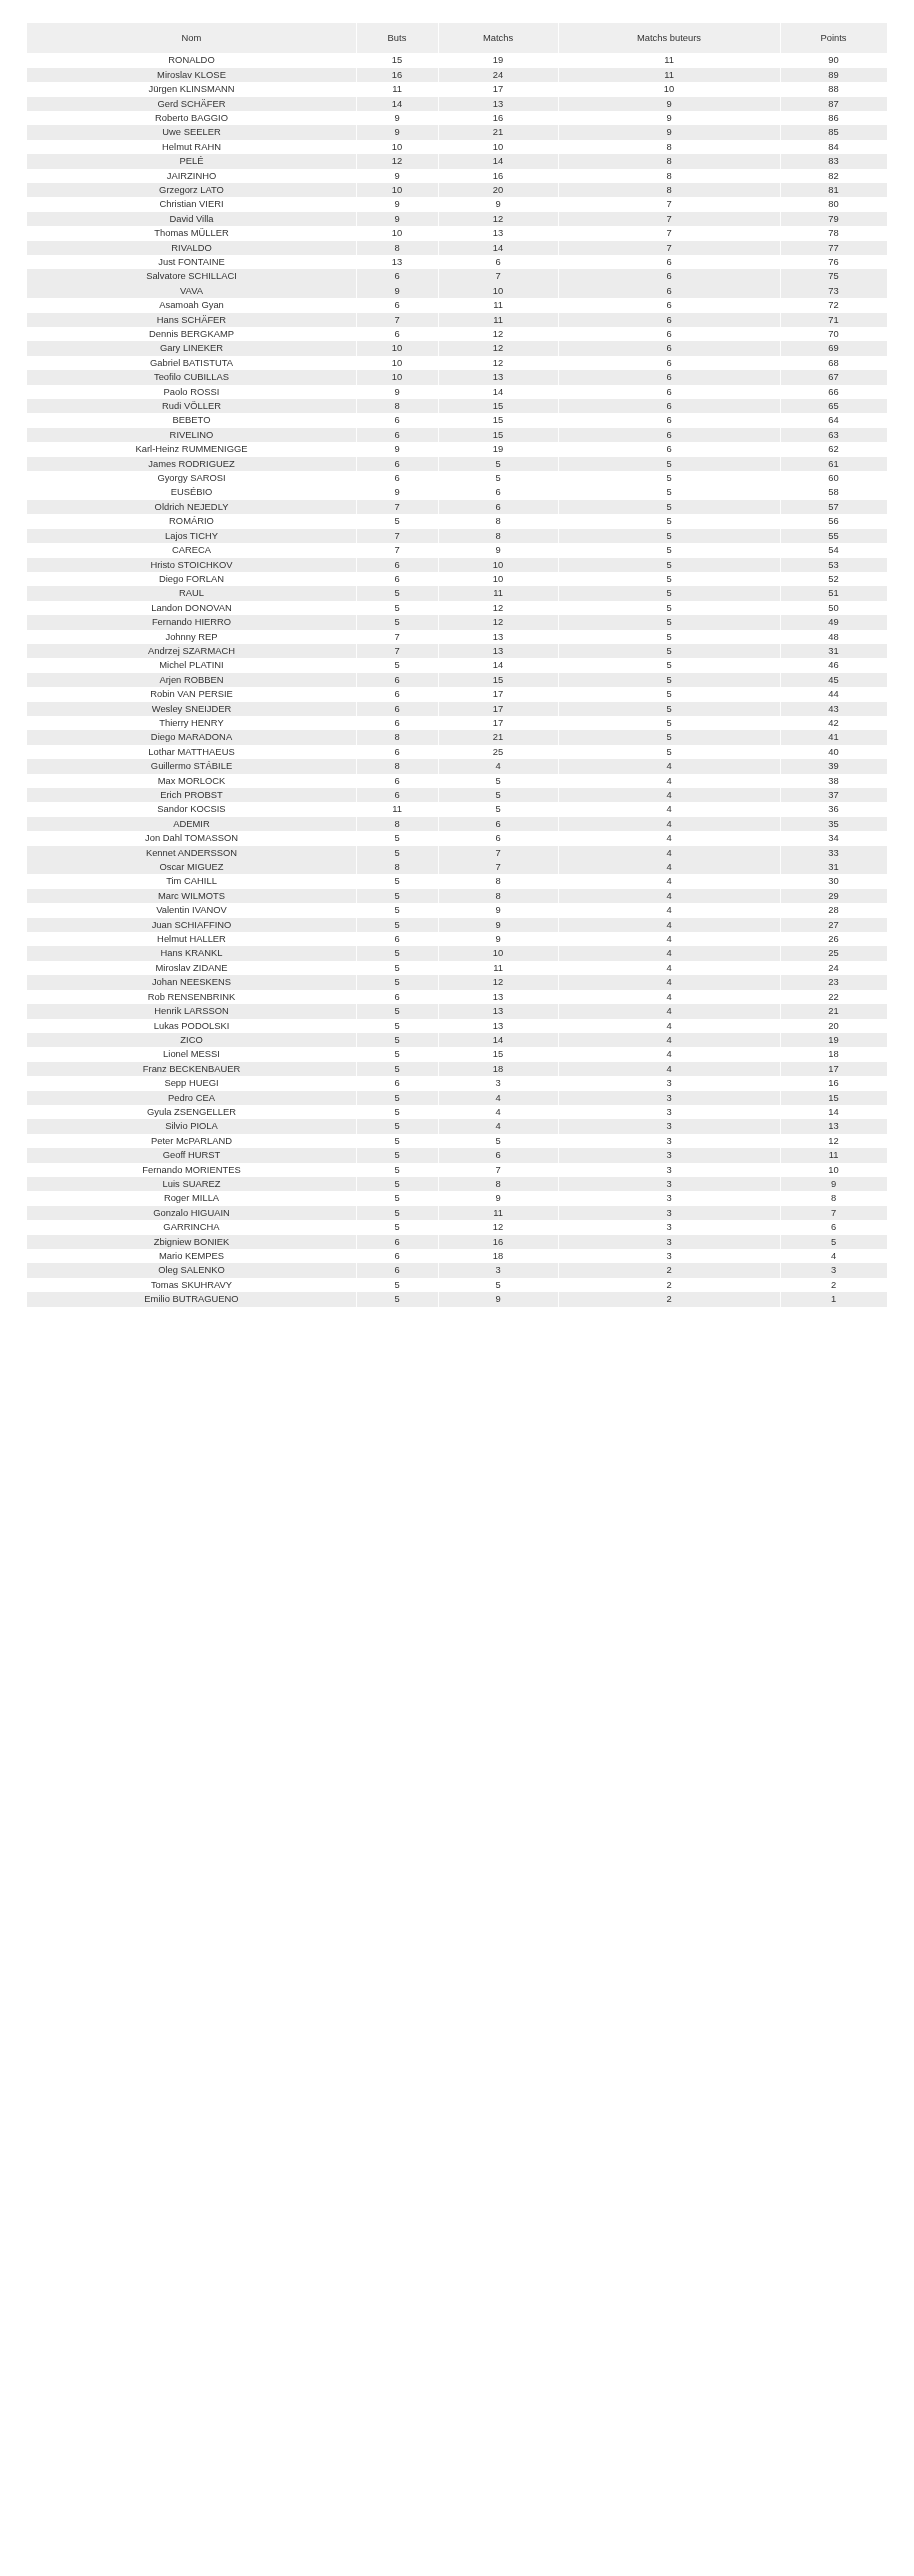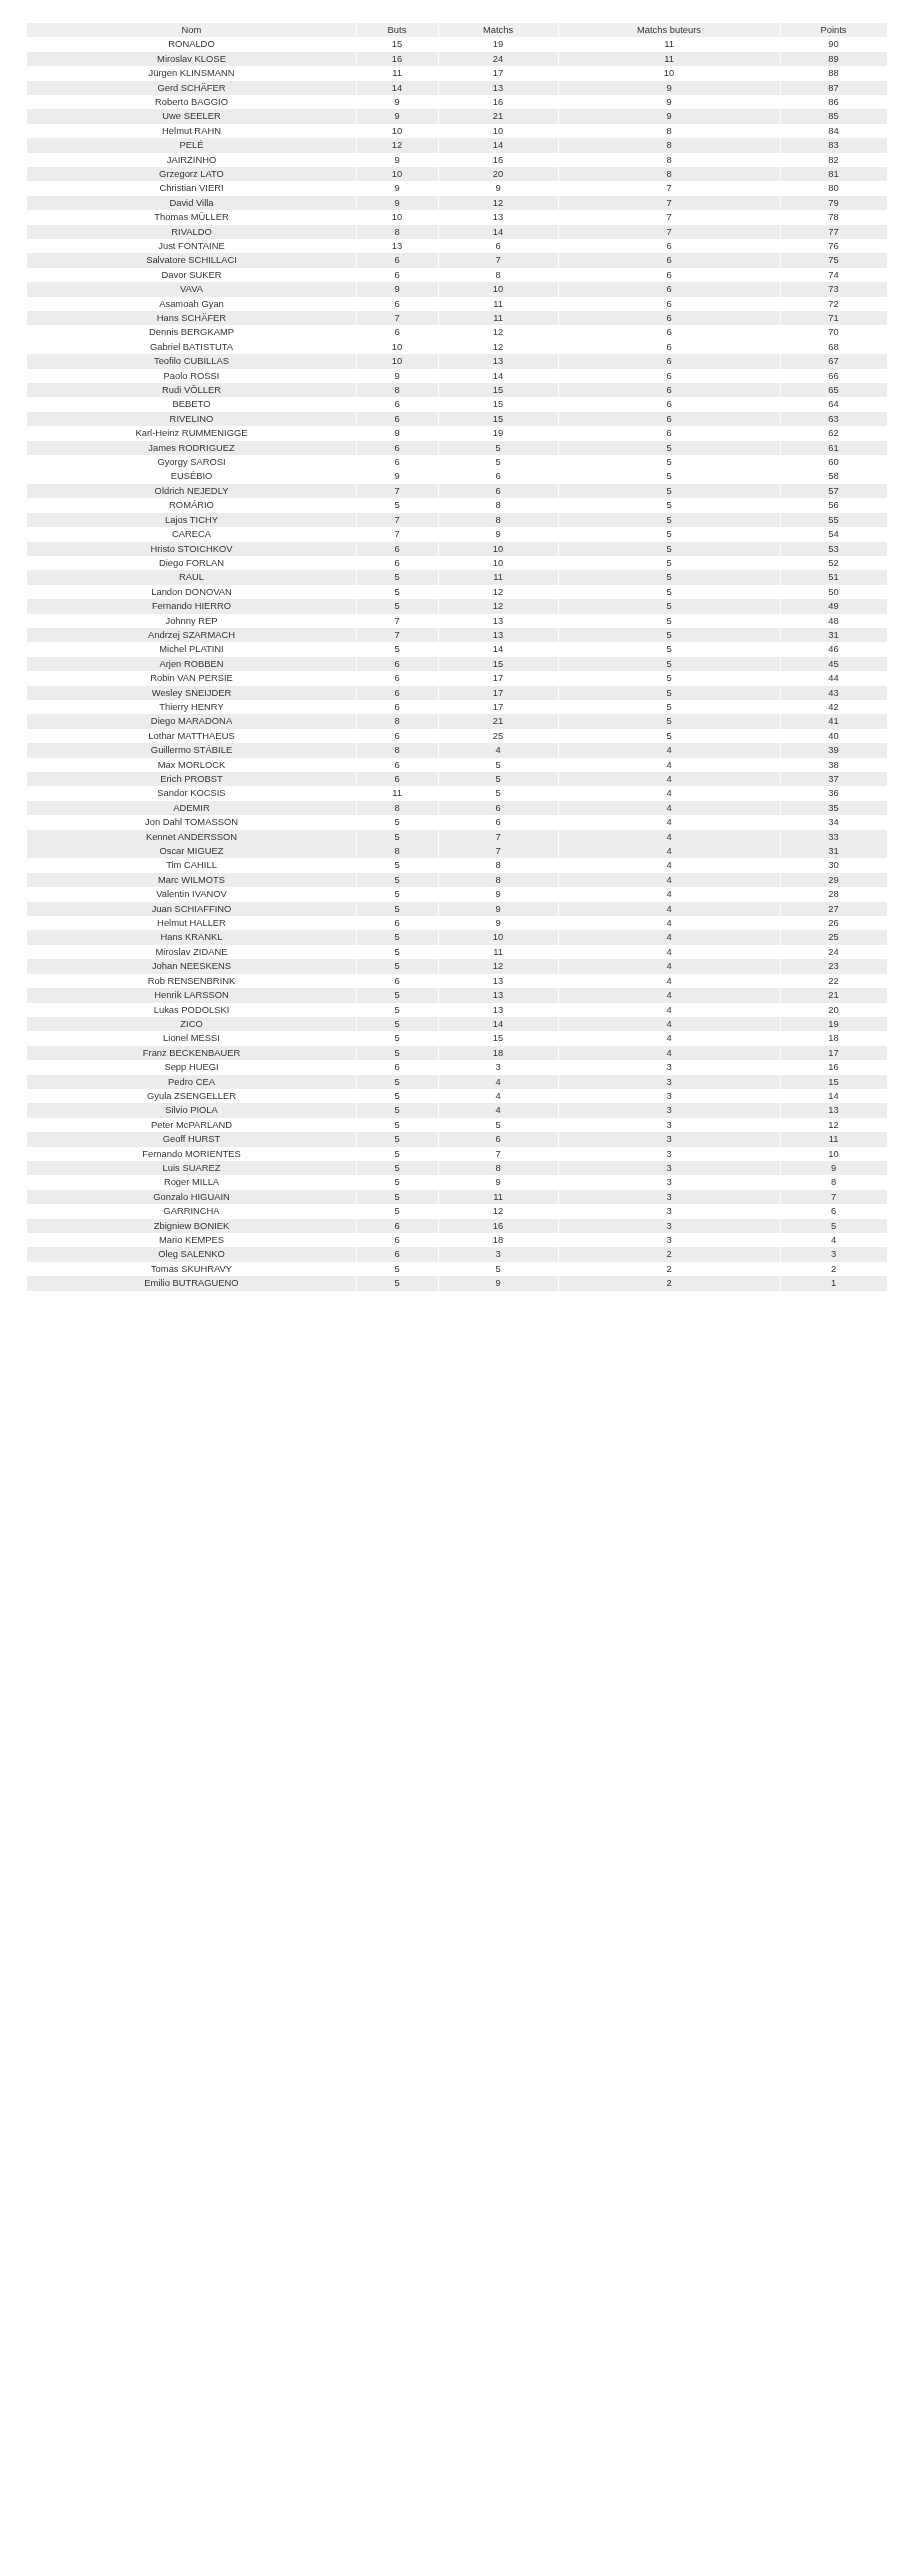--- a/index.html
+++ b/index.html
@@ -36,21 +36,21 @@
   table.stats col.c-matchs { width: 120px; }
   table.stats col.c-mb     { width: 222px; }
   table.stats col.c-points { width: 107px; }
 
   table.stats th {
     background: #efefef;
     font-weight: normal;
     font-size: 9.4px;
     line-height: 14.3px;
     height: 14.3px;
-    padding: 0;
+    padding: 8px;
     text-align: center;
     color: #333333;
     border: none;
     vertical-align: middle;
   }
   table.stats td {
     font-size: 9.4px;
     line-height: 14.4px;
     height: 14.4px;
     padding: 0;
@@ -201,27 +201,20 @@
             <td>6</td>
             <td>76</td>
           </tr>
           <tr class="even">
             <td>Salvatore SCHILLACI</td>
             <td>6</td>
             <td>7</td>
             <td>6</td>
             <td>75</td>
           </tr>
-          <tr class="odd">
-            <td>Davor SUKER</td>
-            <td>6</td>
-            <td>8</td>
-            <td>6</td>
-            <td>74</td>
-          </tr>
           <tr class="even">
             <td>VAVA</td>
             <td>9</td>
             <td>10</td>
             <td>6</td>
             <td>73</td>
           </tr>
           <tr class="odd">
             <td>Asamoah Gyan</td>
             <td>6</td>
@@ -235,20 +228,27 @@
             <td>11</td>
             <td>6</td>
             <td>71</td>
           </tr>
           <tr class="odd">
             <td>Dennis BERGKAMP</td>
             <td>6</td>
             <td>12</td>
             <td>6</td>
             <td>70</td>
+          </tr>
+          <tr class="even">
+            <td>Gary LINEKER</td>
+            <td>10</td>
+            <td>12</td>
+            <td>6</td>
+            <td>69</td>
           </tr>
           <tr class="odd">
             <td>Gabriel BATISTUTA</td>
             <td>10</td>
             <td>12</td>
             <td>6</td>
             <td>68</td>
           </tr>
           <tr class="even">
             <td>Teofilo CUBILLAS</td>

